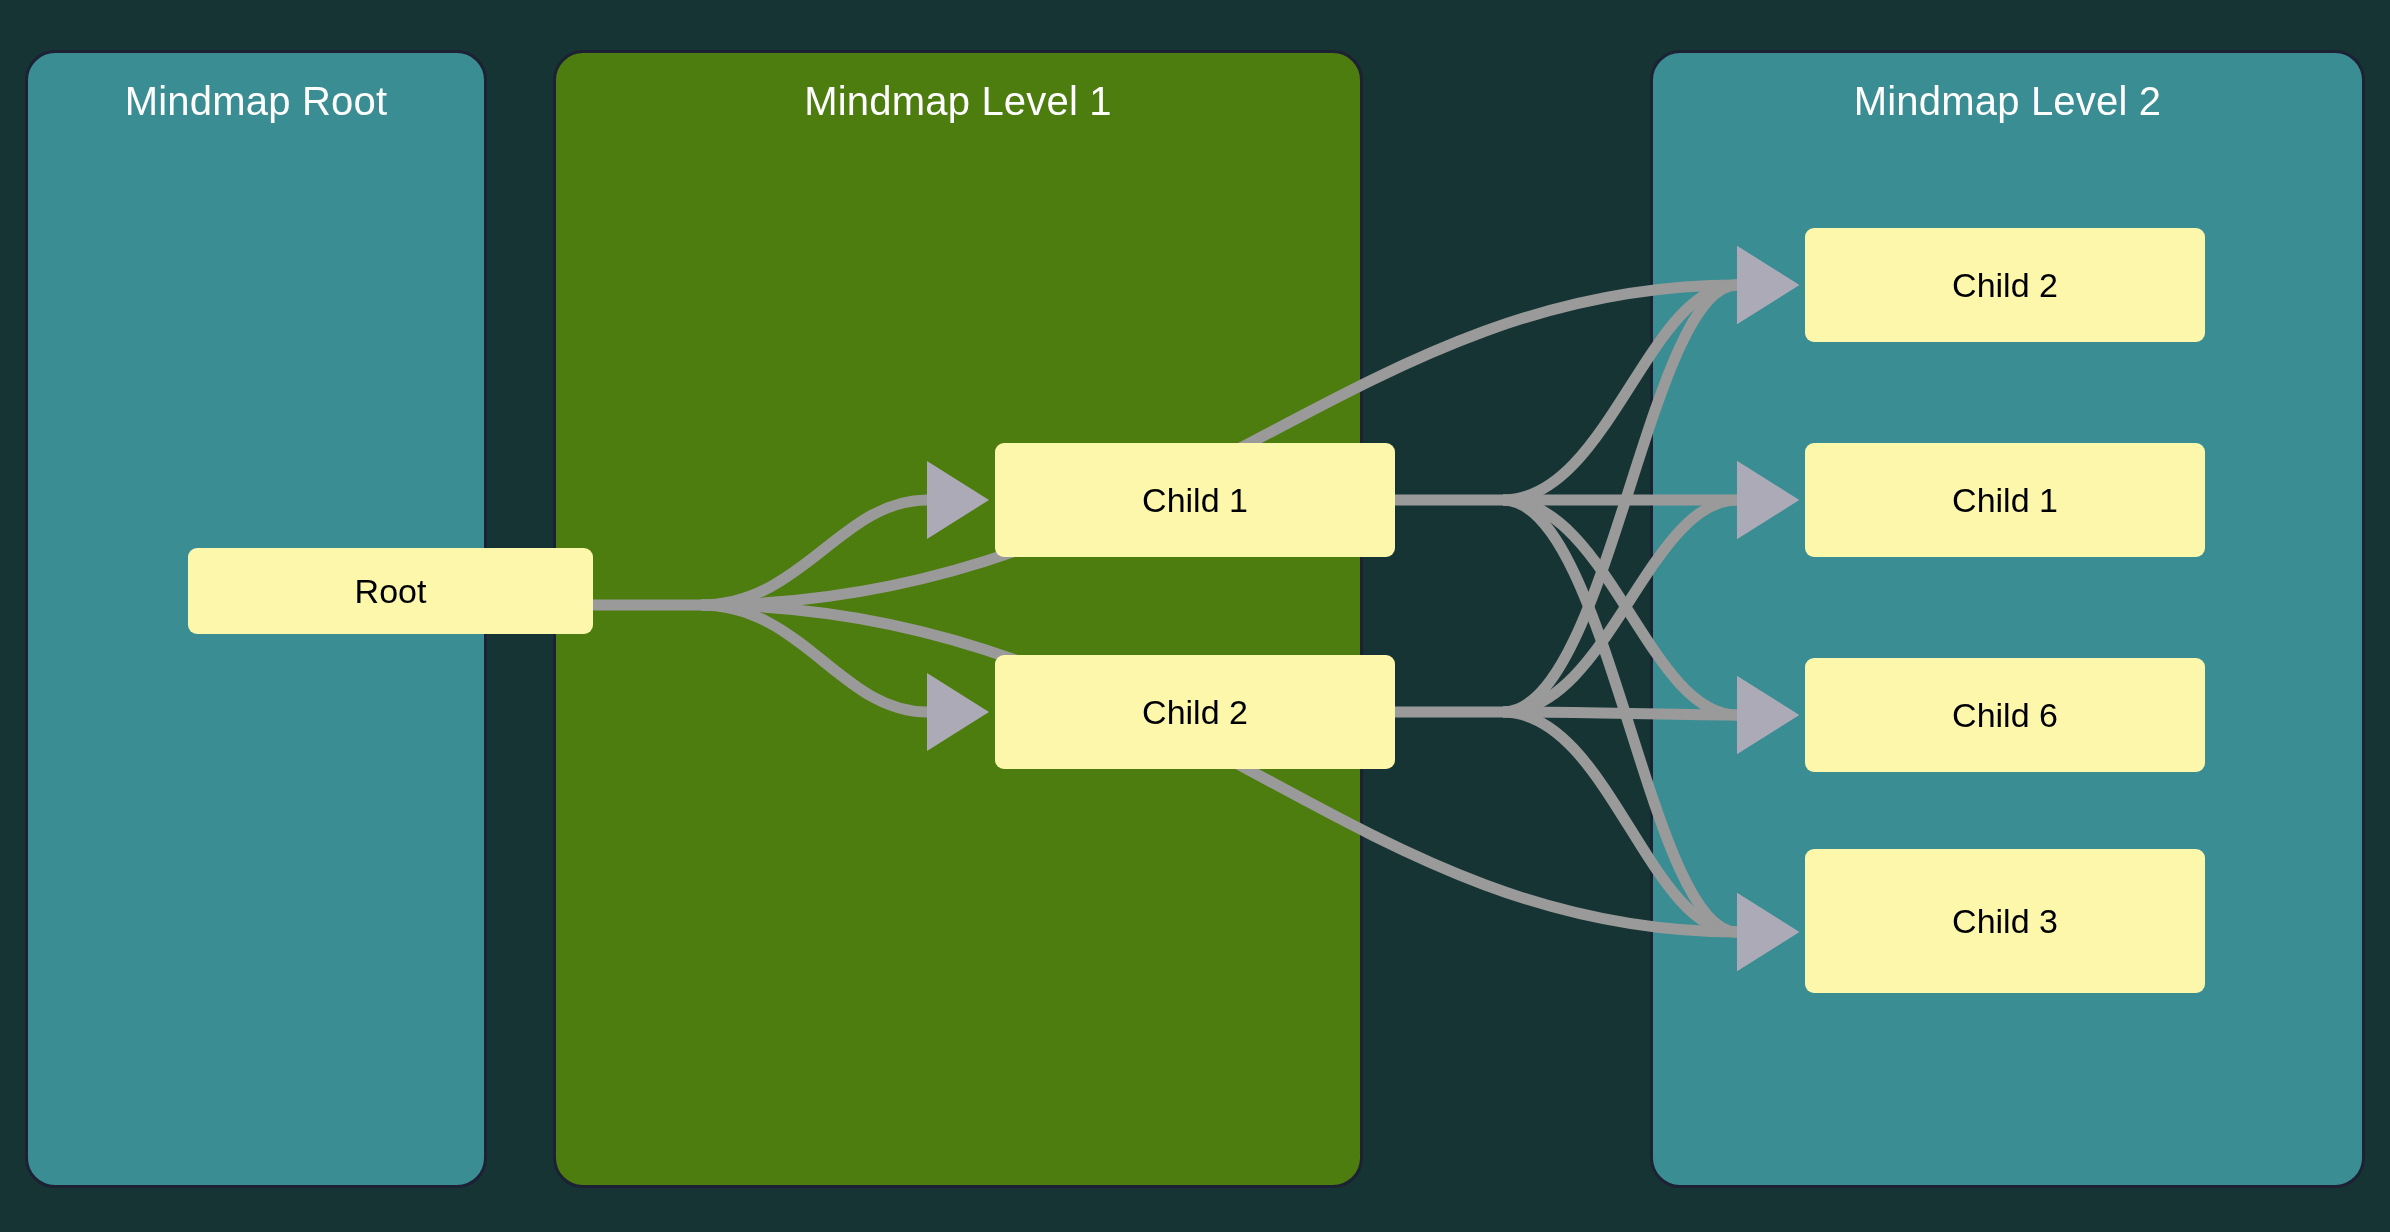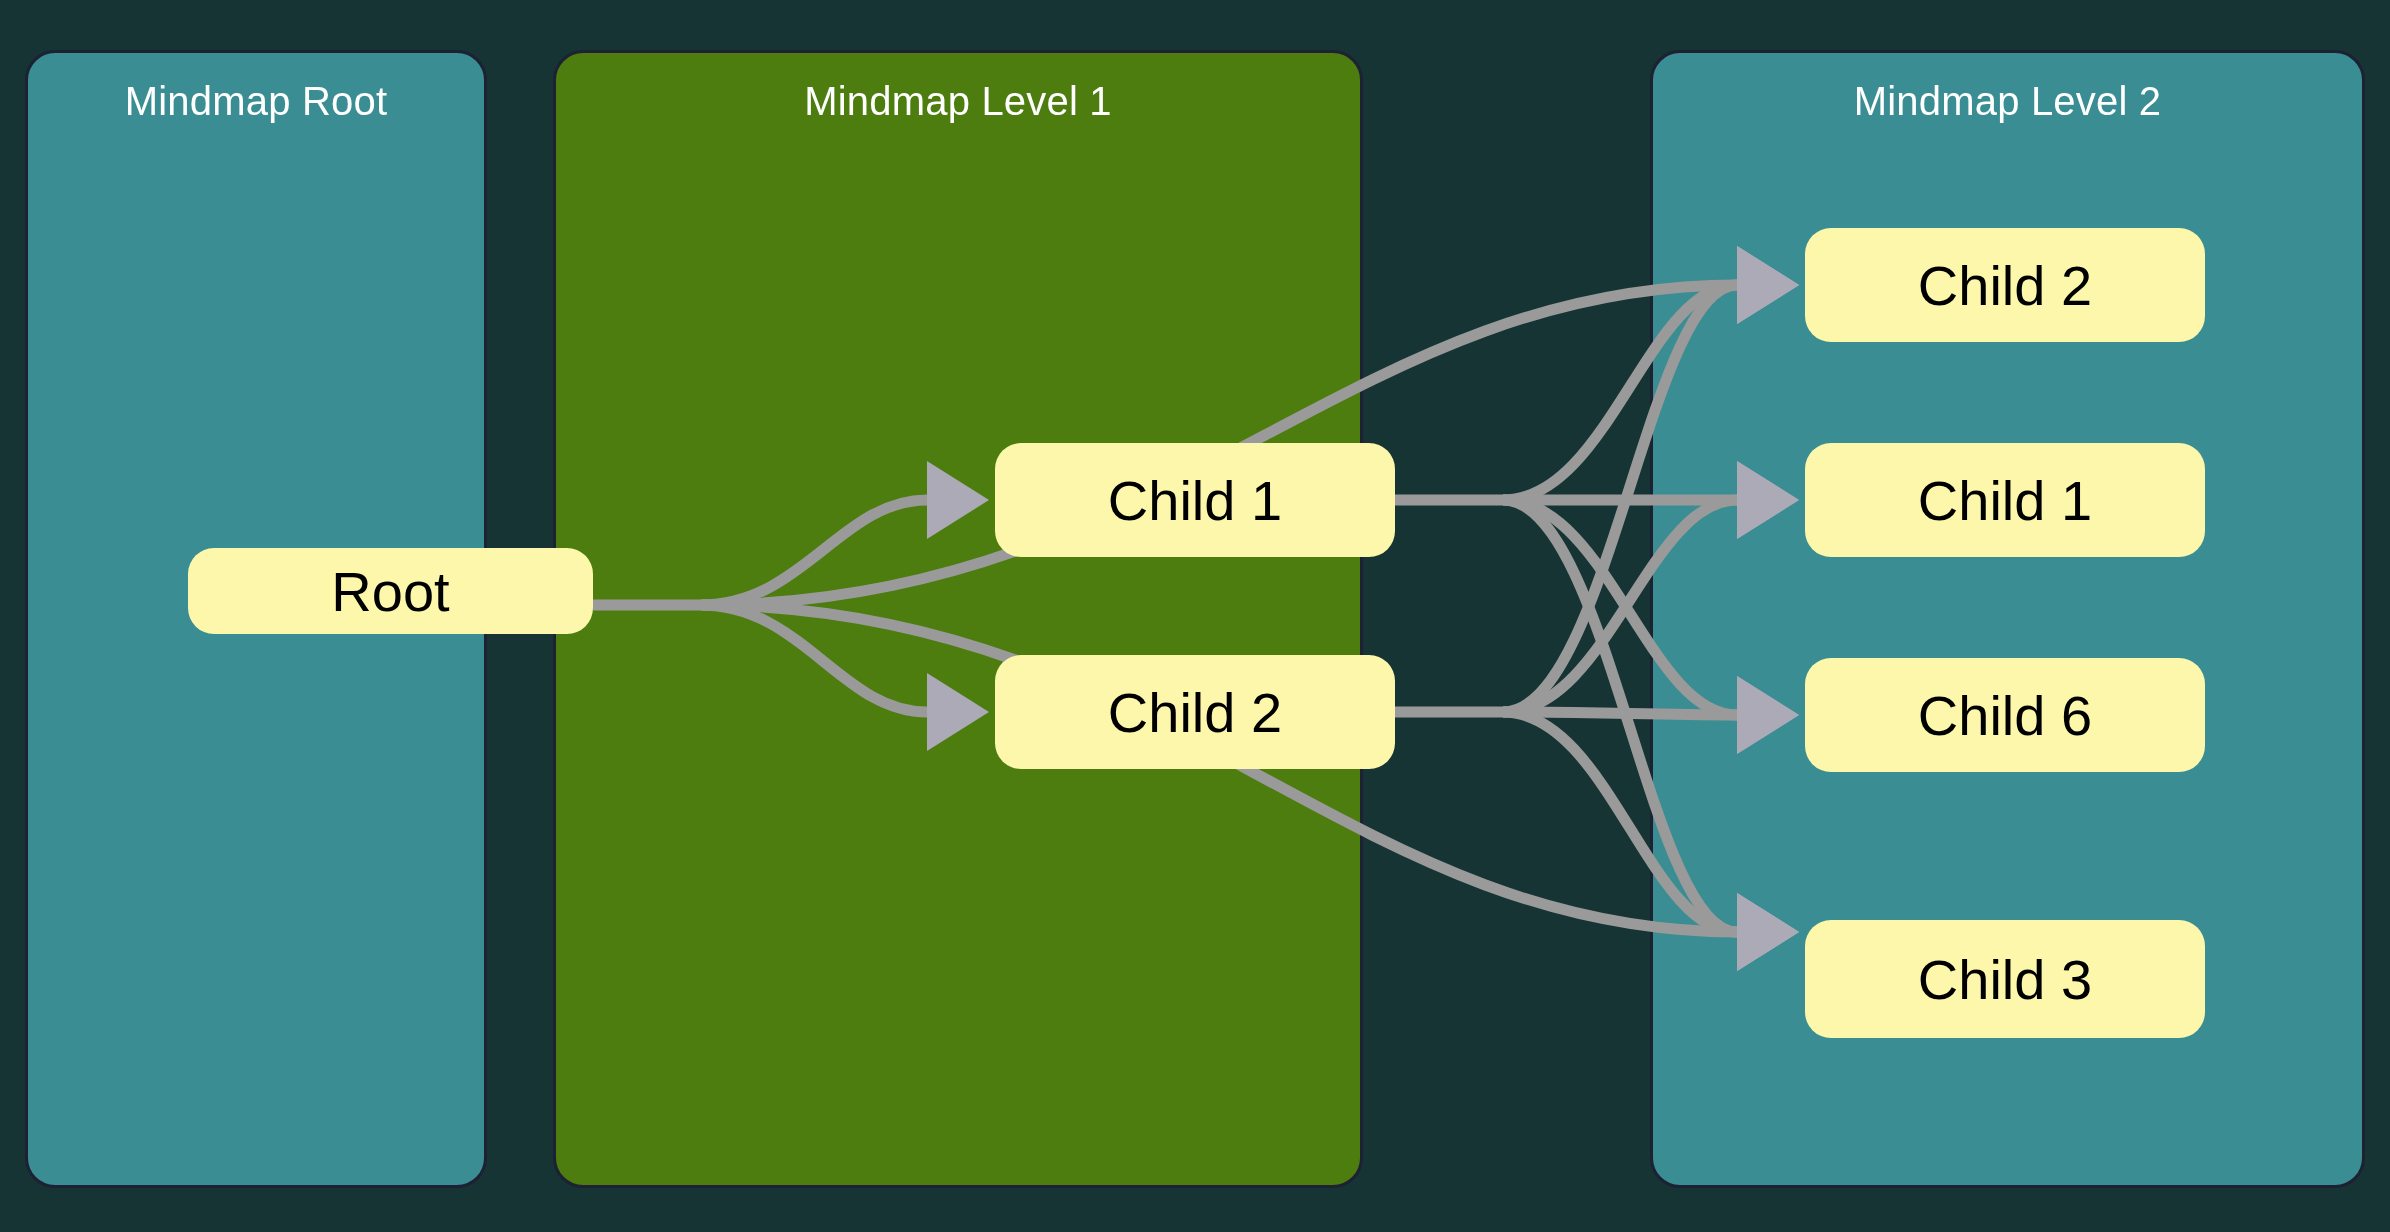--- a/index.html
+++ b/index.html
@@ -31,27 +31,27 @@
     color: #ffffff;
     font-size: 40px;
     font-weight: 400;
     letter-spacing: 0.2px;
     font-family: "Liberation Sans", sans-serif;
     white-space: nowrap;
   }
   .node {
     position: absolute;
     background: #fcf7ab;
-    border-radius: 26px;
+    border-radius: 9px;
     box-sizing: border-box;
     display: flex;
     align-items: center;
     justify-content: center;
     color: #000000;
-    font-size: 56px;
+    font-size: 34px;
     font-weight: 400;
     font-family: "Liberation Sans", sans-serif;
     white-space: nowrap;
     z-index: 3;
   }
   #edge-layer {
     position: absolute;
     left: 0;
     top: 0;
     width: 2390px;
@@ -122,16 +122,16 @@
     </div>
     <div class="node" style="left: 1805px; top: 228px; width: 400px; height: 114px; background: rgb(252, 247, 171); color: rgb(0, 0, 0);">
       <span>Child 2</span>
     </div>
     <div class="node" style="left: 1805px; top: 443px; width: 400px; height: 114px; background: rgb(252, 247, 171); color: rgb(0, 0, 0);">
       <span>Child 1</span>
     </div>
     <div class="node" style="left: 1805px; top: 658px; width: 400px; height: 114px; background: rgb(252, 247, 171); color: rgb(0, 0, 0);">
       <span>Child 6</span>
     </div>
-    <div class="node" style="left: 1805px; top: 920px; width: 400px; height: 118px; background: rgb(252, 247, 171); color: rgb(0, 0, 0);">
+    <div class="node" style="left: 1805px; top: 849px; width: 400px; height: 144px; background: rgb(252, 247, 171); color: rgb(0, 0, 0);">
       <span>Child 3</span>
     </div>
   </div>
 
 </body></html>

